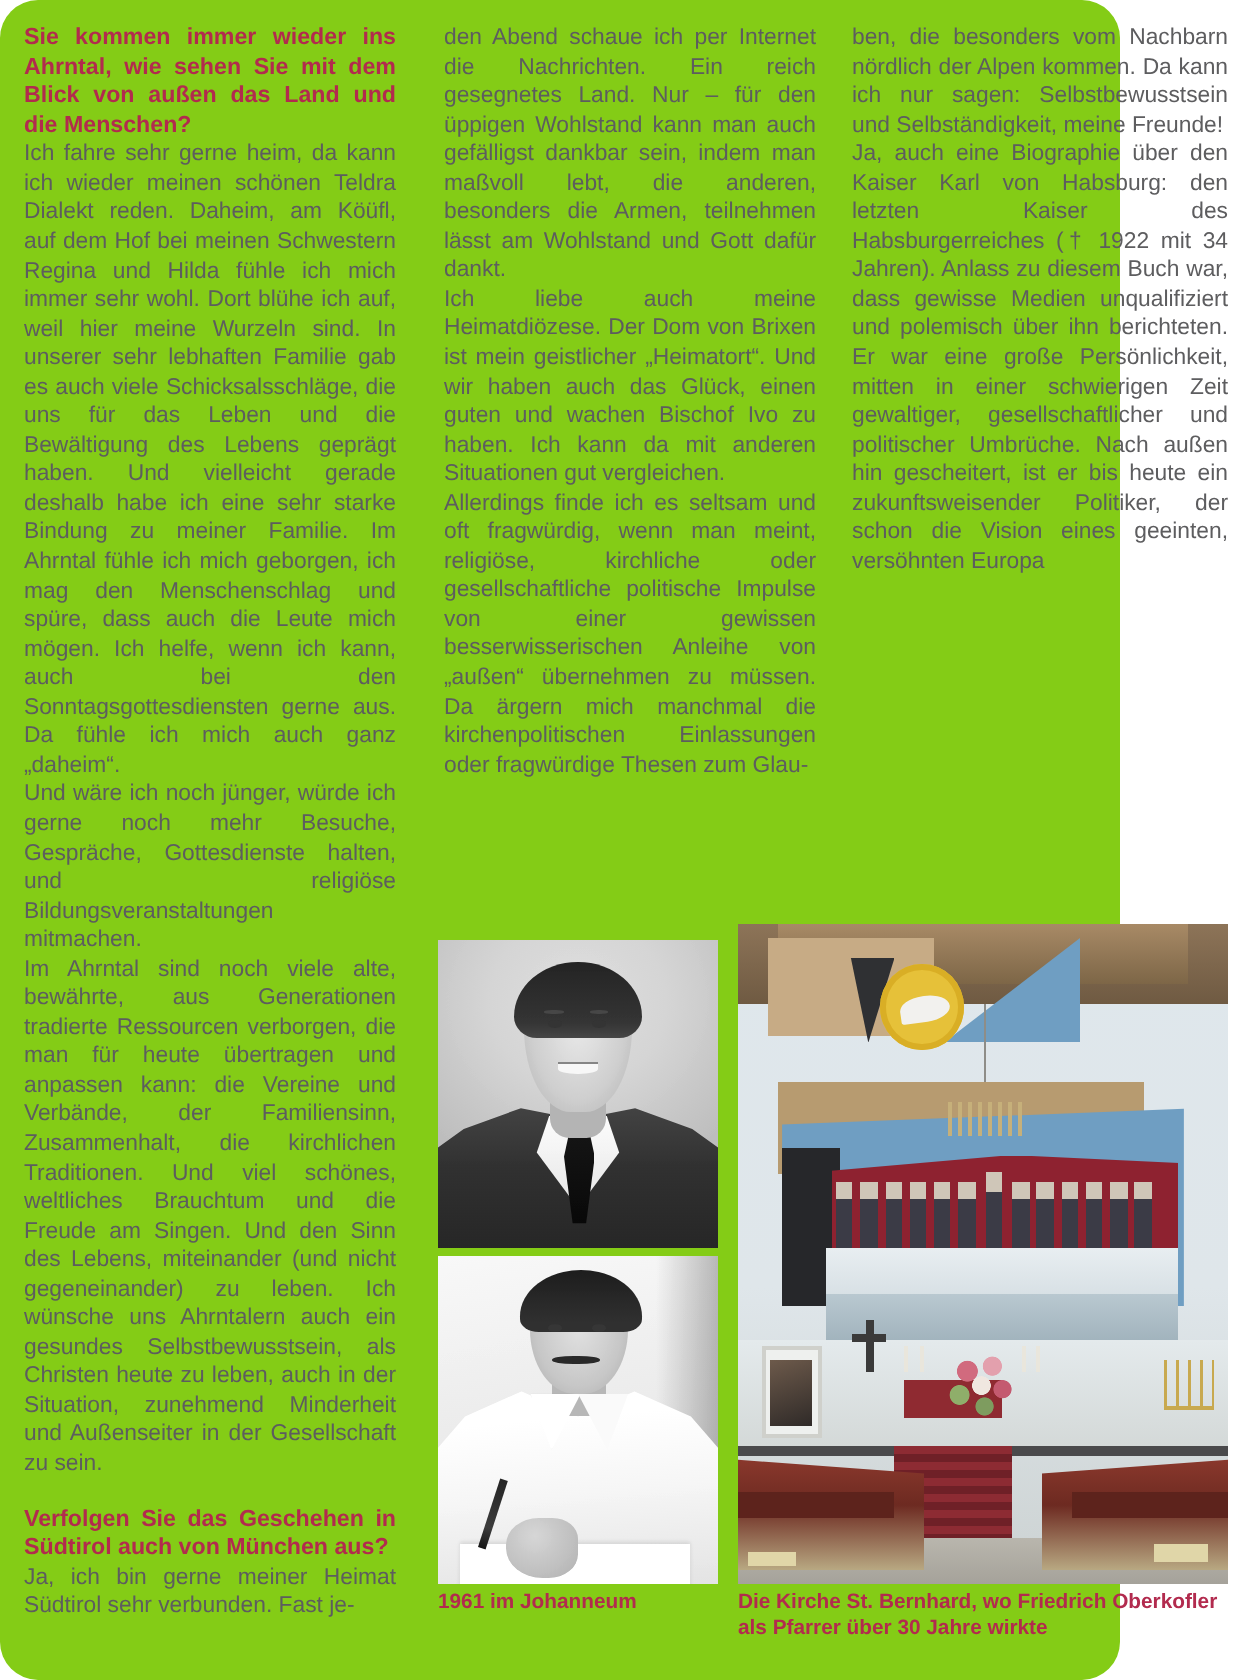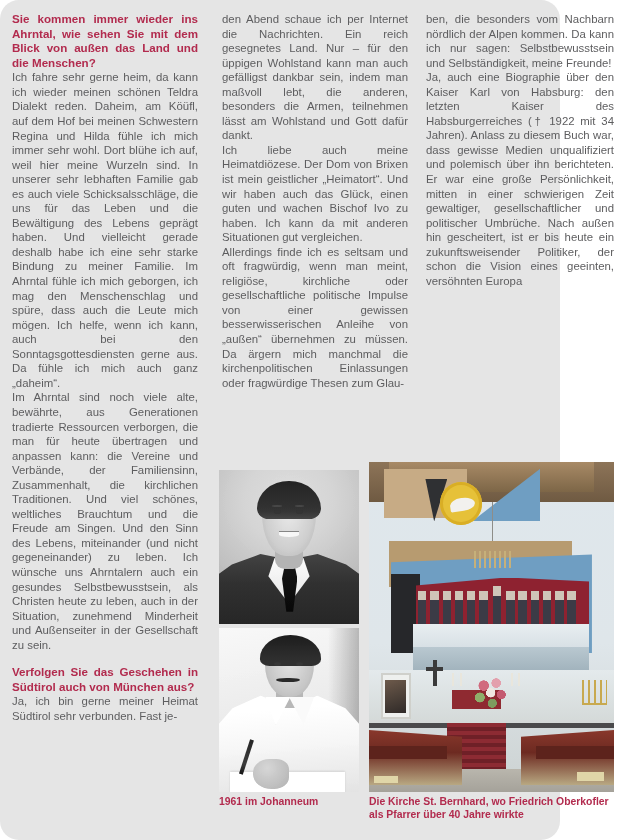--- a/index.html
+++ b/index.html
@@ -12,21 +12,21 @@
     height: 840px;
     position: relative;
     overflow: hidden;
     font-family: "Liberation Sans", sans-serif;
   }
   #page {
     position: absolute;
     left: 0; top: 0;
     width: 560px;
     height: 840px;
-    background: #e5e5e5;
+    background: #84cc16;
     border-radius: 19px;
   }
 
   
   .col {
     position: absolute;
     top: 12px;
     font-family: "Liberation Sans", sans-serif;
     font-size: 11.4px;
     line-height: 14.55px;
@@ -290,20 +290,21 @@
   .ch-bookR   { right:4%; top:94%; width:11%; height:2.6%; background:#e0d6a8; }
 </style>
 </head>
 <body>
 
 <div id="page">
 
   <div class="col col-1">
     <p class="q">Sie kommen immer wieder ins Ahrntal, wie sehen Sie mit dem Blick von außen das Land und die Menschen?</p>
     <p class="body">Ich fahre sehr gerne heim, da kann ich wieder meinen schönen Teldra Dialekt reden. Daheim, am Köüfl, auf dem Hof bei meinen Schwestern Regina und Hilda fühle ich mich immer sehr wohl. Dort blühe ich auf, weil hier meine Wurzeln sind. In unserer sehr lebhaften Familie gab es auch viele Schicksalsschläge, die uns für das Leben und die Bewältigung des Lebens geprägt haben. Und vielleicht gerade deshalb habe ich eine sehr starke Bindung zu meiner Familie. Im Ahrntal fühle ich mich geborgen, ich mag den Menschenschlag und spüre, dass auch die Leute mich mögen. Ich helfe, wenn ich kann, auch bei den Sonntagsgottesdiensten gerne aus. Da fühle ich mich auch ganz „daheim“.</p>
+    <p class="body">Und wäre ich noch jünger, würde ich gerne noch mehr Besuche, Gespräche, Gottesdienste halten, und religiöse Bildungsveranstaltungen mitmachen.</p>
     <p class="body">Im Ahrntal sind noch viele alte, bewährte, aus Generationen tradierte Ressourcen verborgen, die man für heute übertragen und anpassen kann: die Vereine und Verbände, der Familiensinn, Zusammenhalt, die kirchlichen Traditionen. Und viel schönes, weltliches Brauchtum und die Freude am Singen. Und den Sinn des Lebens, miteinander (und nicht gegeneinander) zu leben. Ich wünsche uns Ahrntalern auch ein gesundes Selbstbewusstsein, als Christen heute zu leben, auch in der Situation, zunehmend Minderheit und Außenseiter in der Gesellschaft zu sein.</p>
     <p class="q spaced">Verfolgen Sie das Geschehen in Südtirol auch von München aus?</p>
     <p class="body">Ja, ich bin gerne meiner Heimat Südtirol sehr verbunden. Fast je-</p>
   </div>
 
   <div class="col col-2">
     <p class="body">den Abend schaue ich per Internet die Nachrichten. Ein reich gesegnetes Land. Nur – für den üppigen Wohlstand kann man auch gefälligst dankbar sein, indem man maßvoll lebt, die anderen, besonders die Armen, teilnehmen lässt am Wohlstand und Gott dafür dankt.</p>
     <p class="body">Ich liebe auch meine Heimatdiözese. Der Dom von Brixen ist mein geistlicher „Heimatort“. Und wir haben auch das Glück, einen guten und wachen Bischof Ivo zu haben. Ich kann da mit anderen Situationen gut vergleichen.</p>
     <p class="body">Allerdings finde ich es seltsam und oft fragwürdig, wenn man meint, religiöse, kirchliche oder gesellschaftliche politische Impulse von einer gewissen besserwisserischen Anleihe von „außen“ übernehmen zu müssen. Da ärgern mich manchmal die kirchenpolitischen Einlassungen oder fragwürdige Thesen zum Glau-</p>
   </div>
@@ -398,16 +399,16 @@
       <div class="ch ch-floor"></div>
       <div class="ch ch-pewL"></div>
       <div class="ch ch-pewR"></div>
       <div class="ch ch-pewLb"></div>
       <div class="ch ch-pewRb"></div>
       <div class="ch ch-bookL"></div>
       <div class="ch ch-bookR"></div>
     </div>
 
     <div class="caption" id="caption-portrait">1961 im Johanneum</div>
-    <div class="caption" id="caption-church">Die Kirche St. Bernhard, wo Friedrich Oberkofler als Pfarrer über 40 Jahre wirkte</div>
+    <div class="caption" id="caption-church">Die Kirche St. Bernhard, wo Friedrich Oberkofler als Pfarrer über 30 Jahre wirkte</div>
 
   </div>
 </div>
 
 </body></html>

